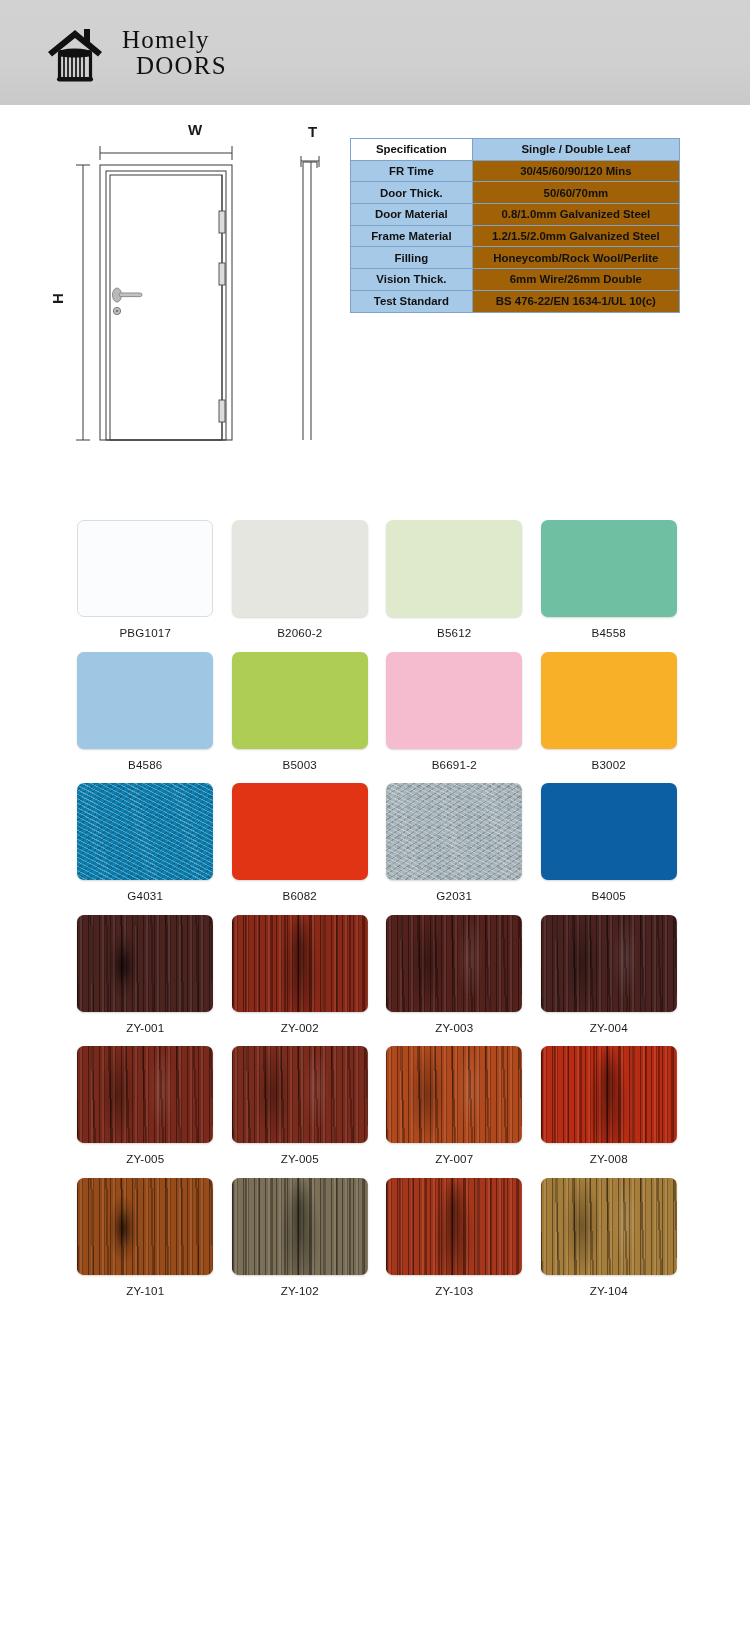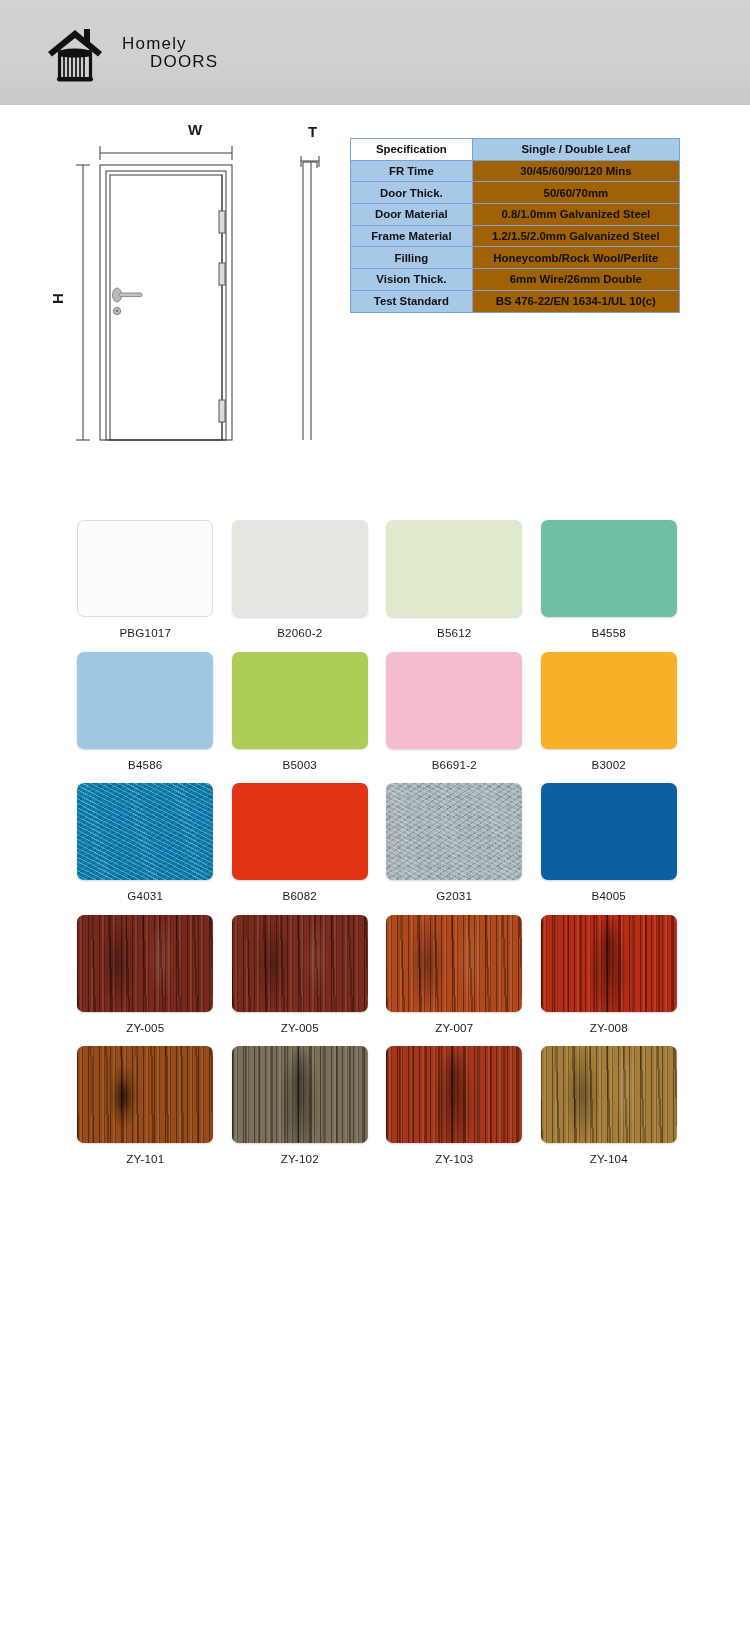--- a/index.html
+++ b/index.html
@@ -16,24 +16,24 @@
   .header{
     width:750px; height:105px;
     background:linear-gradient(180deg,#d2d2d2 0%,#d0d0d0 60%,#c9c9c9 100%);
     display:flex; align-items:center;
     position:relative;
   }
   .logo-wrap{ display:flex; align-items:center; margin-left:44px; }
   .logo-mark{ width:66px; height:62px; position:relative; }
   .logo-text{ margin-left:12px; line-height:1.02; }
   .logo-line{
-    font-family:Liberation Sans, sans-serif;
-    font-size:17px; letter-spacing:1.2px; color:#111; font-weight:400;
-  }
-  .logo-line.l2{ margin-left:28px; }
+    font-family:Liberation Serif, serif;
+    font-size:25px; letter-spacing:1.2px; color:#111; font-weight:400;
+  }
+  .logo-line.l2{ margin-left:14px; }
 
   
   .spec-block{ position:relative; width:750px; height:395px; }
 
   .drawing{ position:absolute; left:36px; top:10px; width:310px; height:330px; }
 
   .dim-label{
     position:absolute; font-family:"Liberation Sans", sans-serif;
     font-size:15px; font-weight:700; color:#1a1a1a;
   }
@@ -306,20 +306,38 @@
         <div class="swatch tex-coarse" style="background: rgb(169, 183, 189);"></div>
         <div class="swatch-label">G2031</div>
       </div>
       <div class="swatch-cell">
         <div class="swatch" style="background: rgb(13, 95, 163);"></div>
         <div class="swatch-label">B4005</div>
       </div>
     </div>
     <div class="swatch-row">
       <div class="swatch-cell">
+        <div class="swatch wood knot" style="background: rgb(75, 36, 32);"></div>
+        <div class="swatch-label">ZY-001</div>
+      </div>
+      <div class="swatch-cell">
+        <div class="swatch wood flame" style="background: rgb(142, 42, 24);"></div>
+        <div class="swatch-label">ZY-002</div>
+      </div>
+      <div class="swatch-cell">
+        <div class="swatch wood" style="background: rgb(85, 34, 29);"></div>
+        <div class="swatch-label">ZY-003</div>
+      </div>
+      <div class="swatch-cell">
+        <div class="swatch wood" style="background: rgb(74, 35, 32);"></div>
+        <div class="swatch-label">ZY-004</div>
+      </div>
+    </div>
+    <div class="swatch-row">
+      <div class="swatch-cell">
         <div class="swatch wood" style="background: rgb(123, 42, 28);"></div>
         <div class="swatch-label">ZY-005</div>
       </div>
       <div class="swatch-cell">
         <div class="swatch wood" style="background: rgb(125, 44, 29);"></div>
         <div class="swatch-label">ZY-005</div>
       </div>
       <div class="swatch-cell">
         <div class="swatch wood" style="background: rgb(179, 74, 29);"></div>
         <div class="swatch-label">ZY-007</div>

